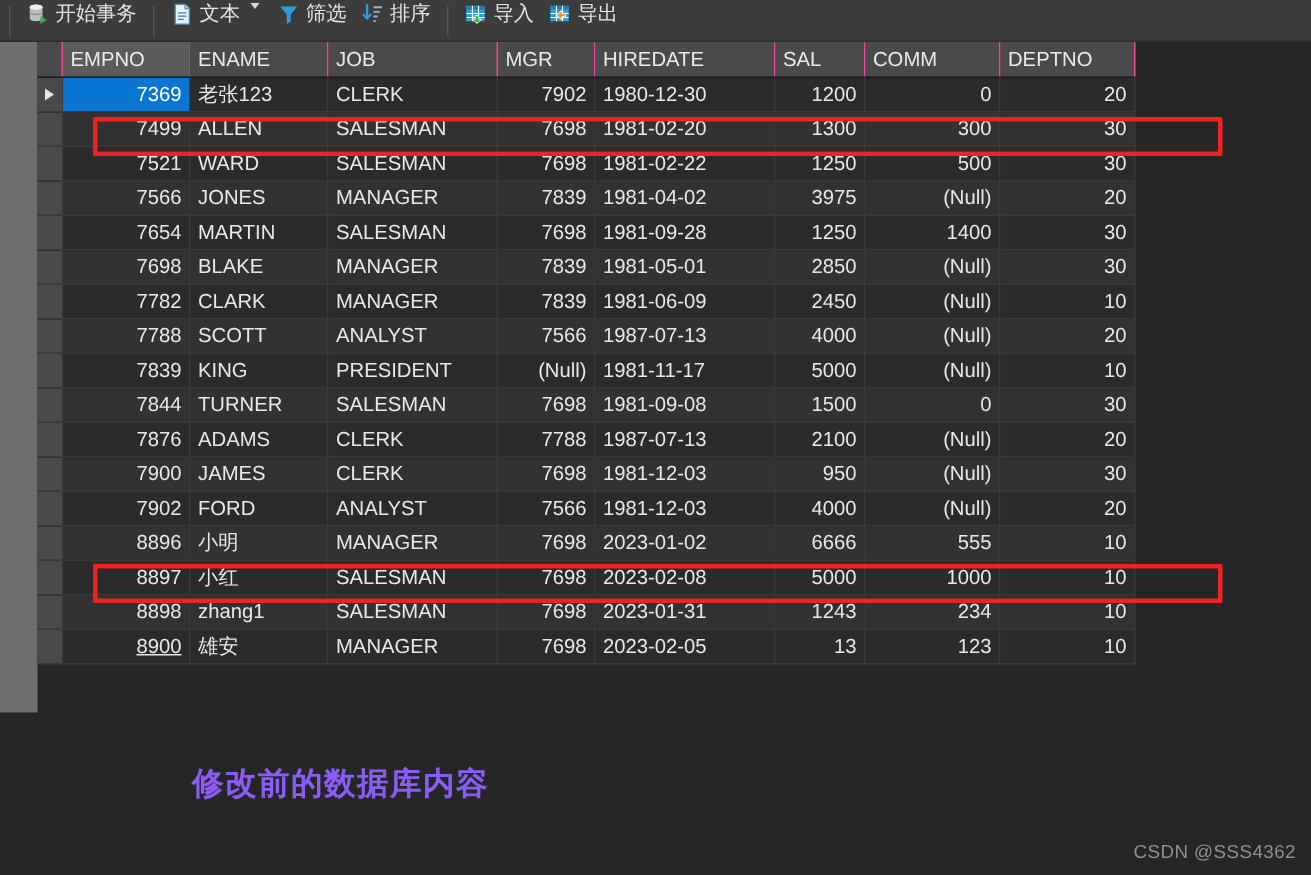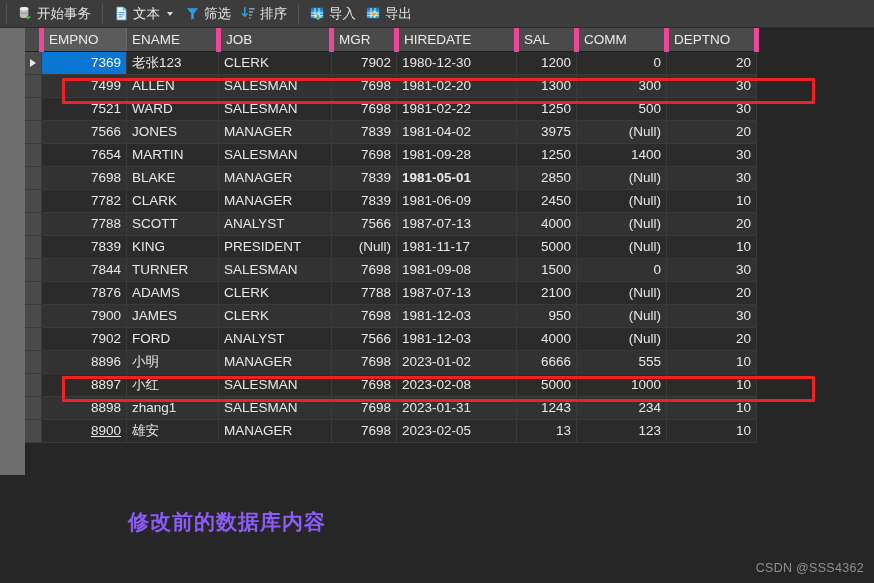--- a/index.html
+++ b/index.html
@@ -41,21 +41,20 @@
     height: 100%;
   }
   .tb-sep {
     width: 1px;
     height: 20px;
     background: #555;
     margin: 0 6px;
   }
   .tb-btn {
     display: flex;
-    align-items: center;
     height: 24px;
     padding: 0 5px;
     gap: 4px;
     cursor: default;
     border-radius: 2px;
   }
   .tb-label {
     font-size: 13.5px;
     color: #e4e4e4;
     white-space: nowrap;
@@ -101,21 +100,21 @@
     table-layout: fixed;
     font-size: 13.5px;
   }
   table.grid th {
     background: #4a4a4a;
     color: #eaeaea;
     font-weight: normal;
     text-align: left;
     padding: 0 5px;
     height: 23px;
-    border-right: 5px solid #ec4899;
+    border-right: 1px solid #ec4899;
     border-bottom: 1px solid #1f1f1f;
     box-sizing: border-box;
     font-size: 13.5px;
     white-space: nowrap;
     overflow: hidden;
   }
   table.grid th.sel-col {
     background: #5b5b5b;
     border-right: 1px solid #6b6b6b;
   }
@@ -369,21 +368,21 @@
             <td class="num c-sal" style="width: 60px;">1250</td>
             <td class="num c-comm" style="width: 90px;">1400</td>
             <td class="num c-deptno" style="width: 90px;">30</td>
           </tr>
           <tr class="row-even">
             <td class="rowsel" style="width: 15px;"></td>
             <td class="num c-empno" style="width: 85px;">7698</td>
             <td class="txt c-ename" style="width: 92px;">BLAKE</td>
             <td class="txt c-job" style="width: 113px;">MANAGER</td>
             <td class="num c-mgr" style="width: 65px;">7839</td>
-            <td class="txt c-hiredate" style="width: 120px; font-weight: bold;">1981-05-01</td>
+            <td class="txt c-hiredate" style="width: 120px;">1981-05-01</td>
             <td class="num c-sal" style="width: 60px;">2850</td>
             <td class="nullv c-comm" style="width: 90px;">(Null)</td>
             <td class="num c-deptno" style="width: 90px;">30</td>
           </tr>
           <tr class="row-odd">
             <td class="rowsel" style="width: 15px;"></td>
             <td class="num c-empno" style="width: 85px;">7782</td>
             <td class="txt c-ename" style="width: 92px;">CLARK</td>
             <td class="txt c-job" style="width: 113px;">MANAGER</td>
             <td class="num c-mgr" style="width: 65px;">7839</td>

